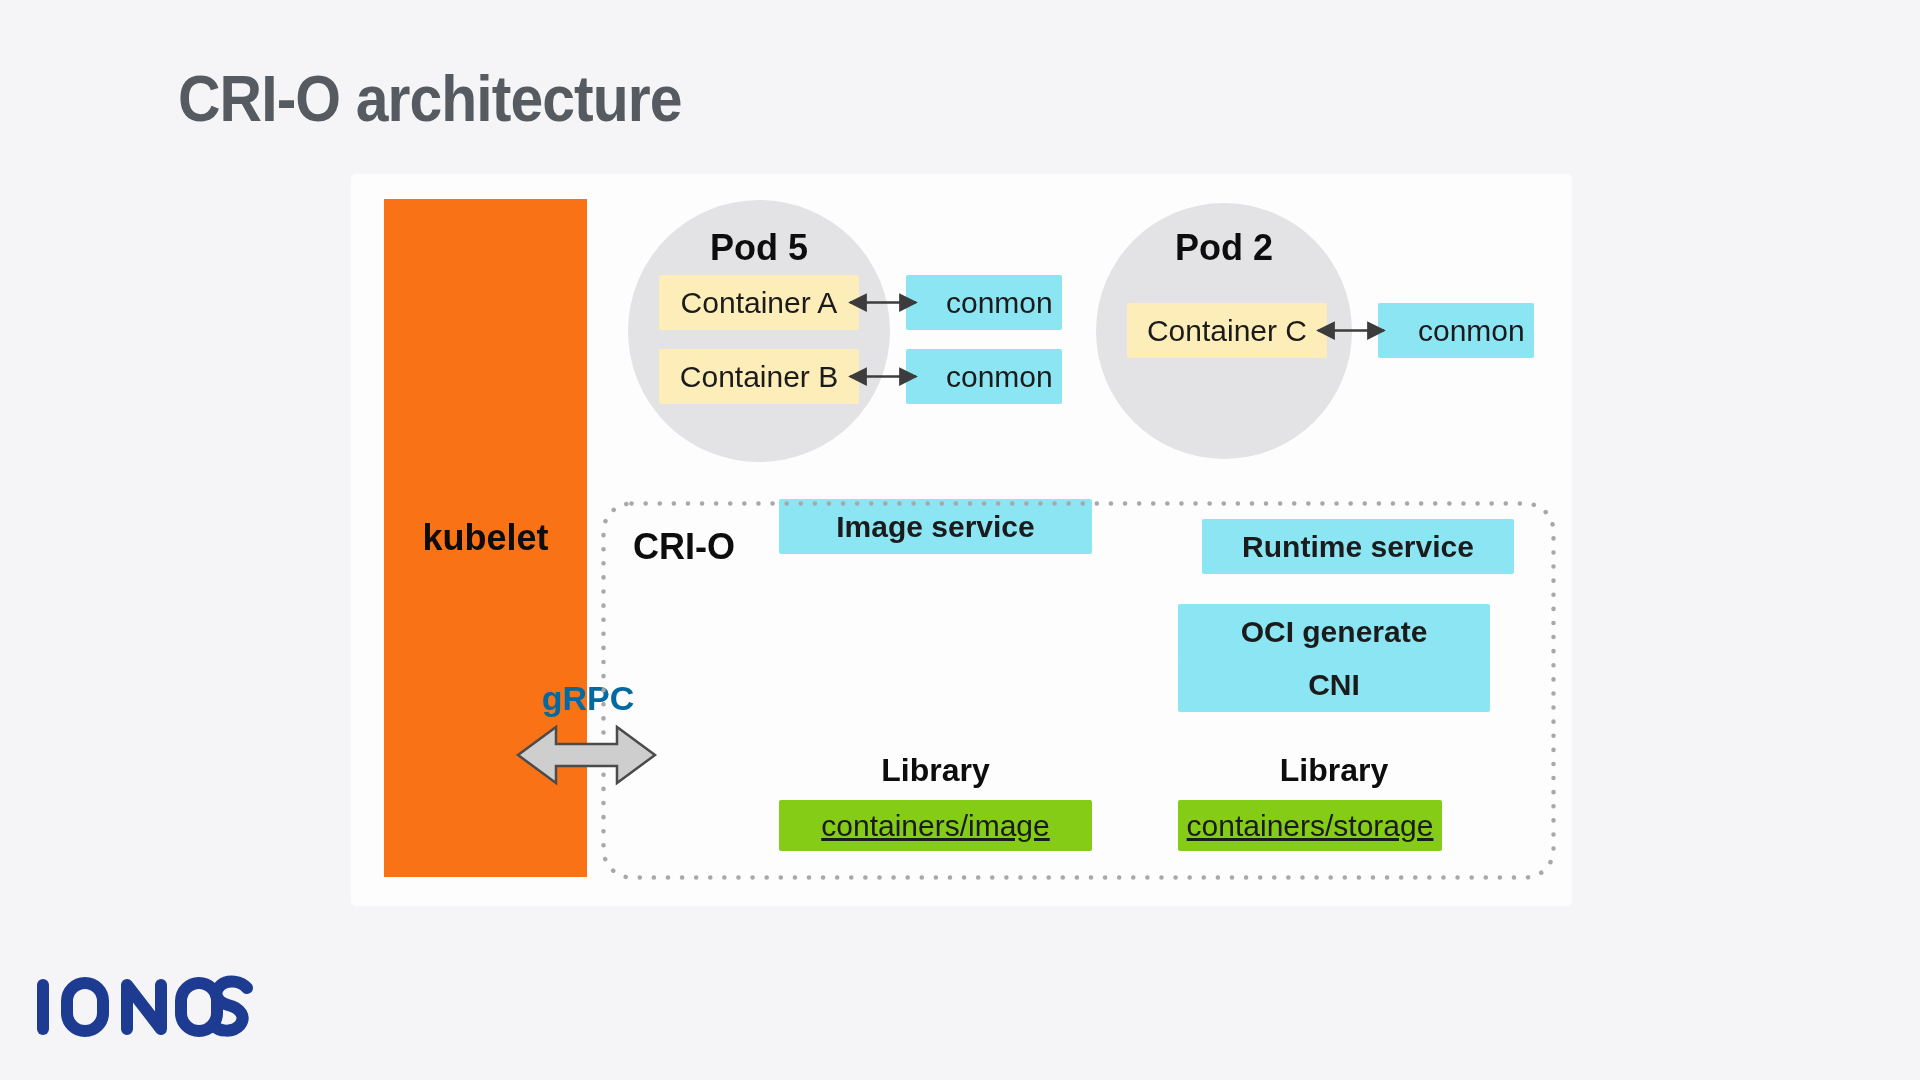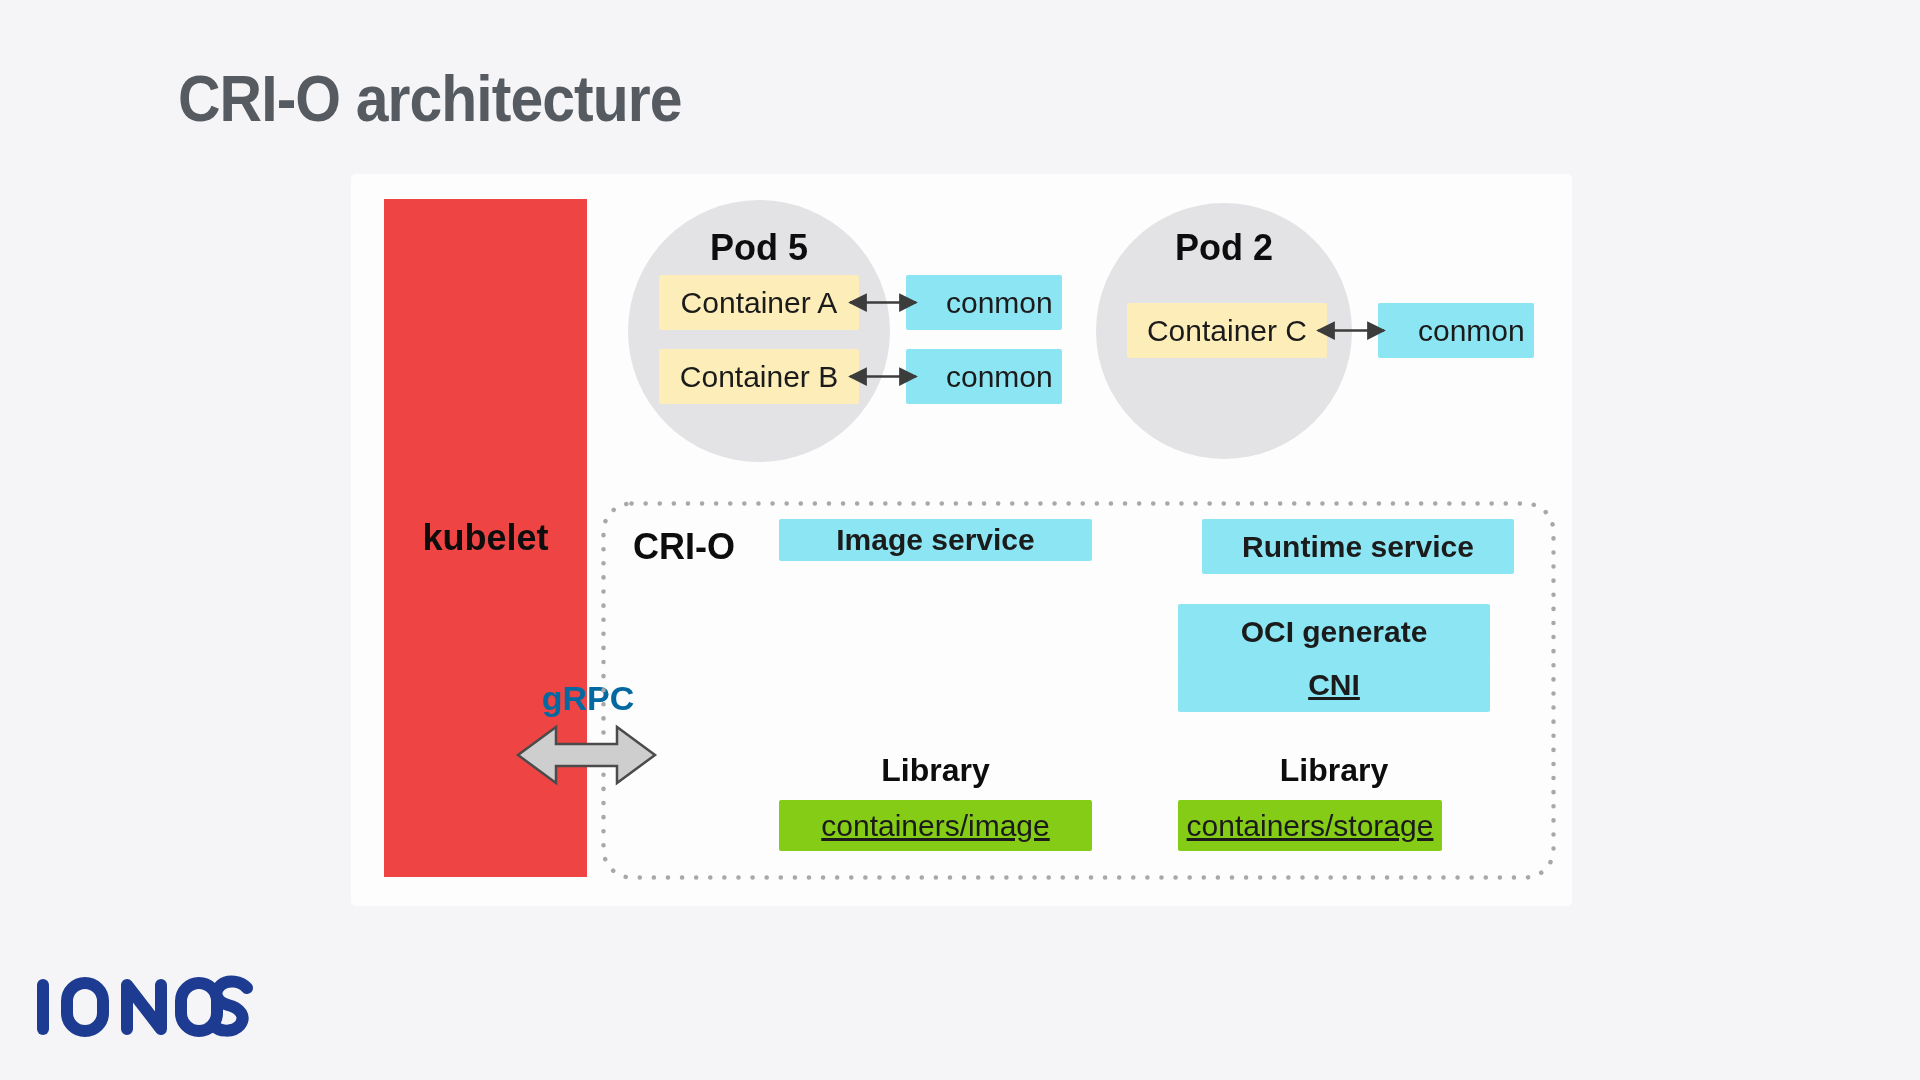--- a/index.html
+++ b/index.html
@@ -16,21 +16,21 @@
     letter-spacing:-1px;
     transform:scaleX(0.92); transform-origin:left center;
     white-space:nowrap;
   }
   .panel {
     position:absolute; left:351px; top:174px; width:1221px; height:732px;
     background:#fdfdfd; border-radius:5px;
   }
   .kubelet-bar {
     position:absolute; left:33px; top:25px; width:203px; height:678px;
-    background:#ef4444;
+    background:#f97316;
     display:flex; align-items:center; justify-content:center;
   }
   .kubelet-bar span { font-size:36px; font-weight:600; color:#0d0d0d; }
   .pod { position:absolute; border-radius:50%; background:#e3e3e5; }
   .pod-1 { left:277px; top:26px; width:262px; height:262px; }
   .pod-2 { left:745px; top:29px; width:256px; height:256px; }
   .pod-name {
     position:absolute; text-align:center;
     font-size:36px; font-weight:700; color:#0d0d0d; line-height:36px;
   }
@@ -45,24 +45,24 @@
   .container-b { left:308px; top:175px; }
   .container-c { left:776px; top:129px; }
   .conmon-box {
     background:#8ce5f2; width:156px; height:55px;
     justify-content:flex-start; padding-left:40px;
   }
   .conmon-1 { left:555px; top:101px; }
   .conmon-2 { left:555px; top:175px; }
   .conmon-3 { left:1027px; top:129px; }
   .service-box { background:#8ce5f2; font-weight:700; }
-  .image-service   { left:428px; top:345px; width:313px; height:42px; }
+  .image-service   { left:428px; top:325px; width:313px; height:55px; }
   .runtime-service { left:827px; top:345px; width:312px; height:55px;margin-left:24px; }
   .oci-generate    { left:827px; top:430px; width:312px; height:55px; }
-  .cni             { left:827px; top:483px; width:312px; height:55px;text-decoration:underline; }
+  .cni             { left:827px; top:483px; width:312px; height:55px; }
   .crio-label {
     position:absolute; left:282px; top:355px;
     font-size:36px; font-weight:700; line-height:36px; color:#0d0d0d;
   }
   .grpc-label {
     position:absolute; left:167px; top:507px; width:140px; text-align:center;
     font-size:34px; font-weight:700; line-height:34px; color:#0369a1;
   }
   .library-title {
     position:absolute; font-size:32px; font-weight:700; color:#0d0d0d;

